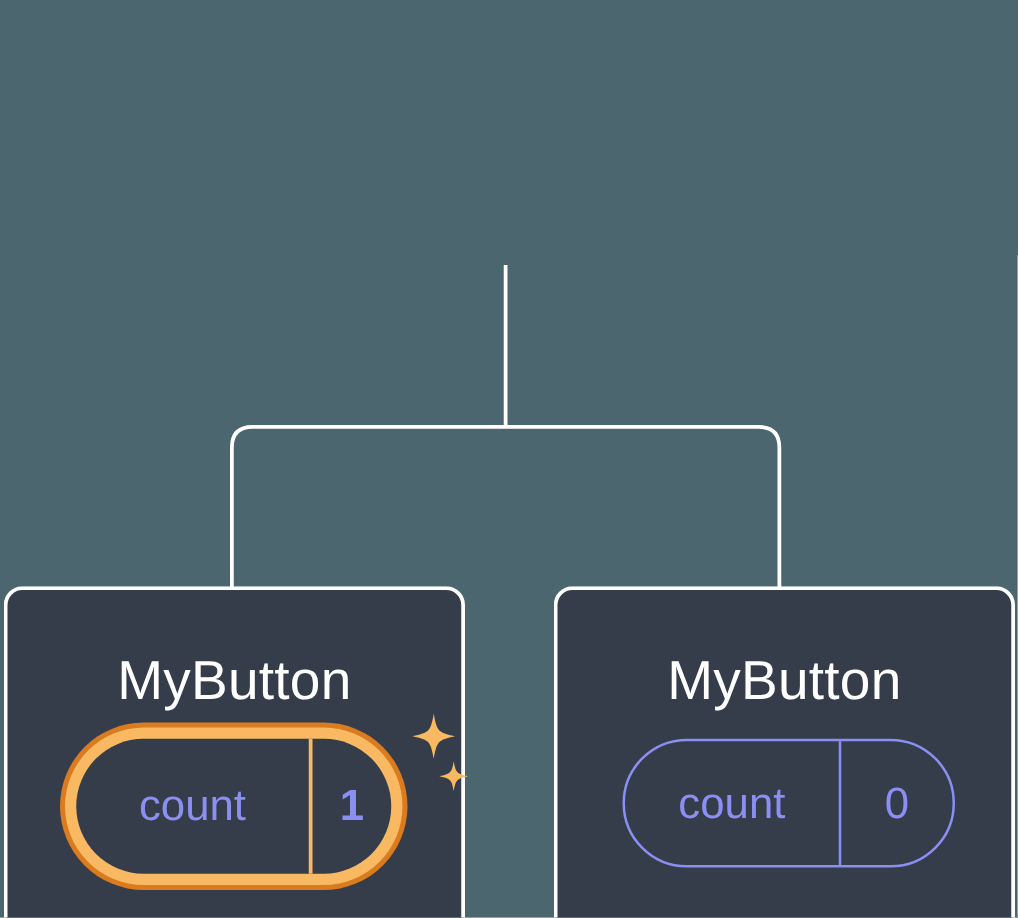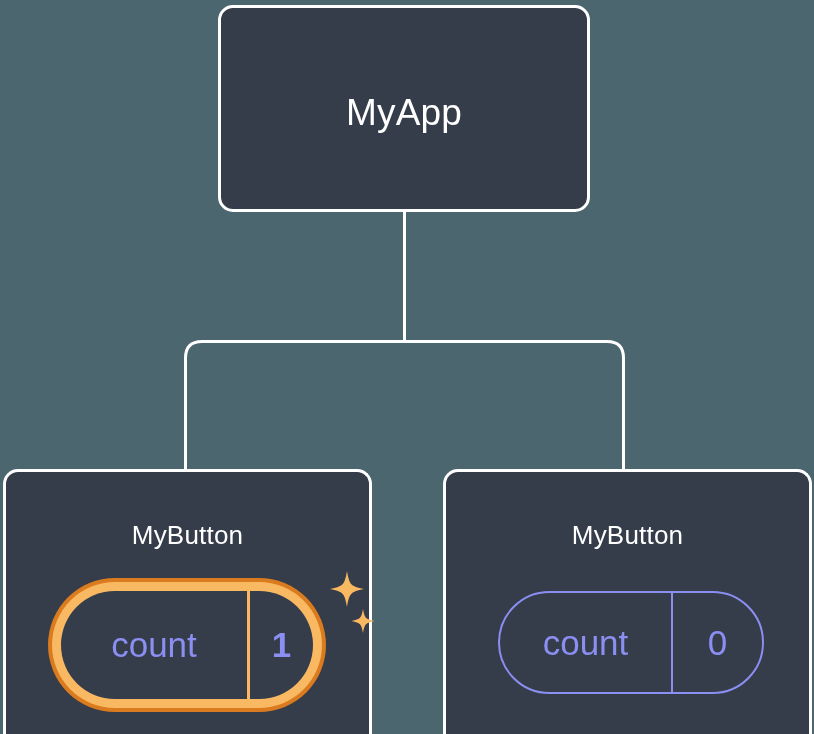--- a/index.html
+++ b/index.html
@@ -72,21 +72,21 @@
     font-weight: 400;
     letter-spacing: 0.2px;
   }
   .child-label {
     position: absolute;
     left: 0;
     right: 0;
     top: 48px;
     text-align: center;
     color: #FFFFFF;
-    font-size: 26px;
+    font-size: 44px;
     font-weight: 400;
     letter-spacing: 0.2px;
   }
 
   
   .pill-wrap {
     position: absolute;
   }
   .pill-wrap-left  { left: 42px;  top: 106px; }
   .pill-wrap-right { left: 52px;  top: 119px; }
@@ -178,23 +178,20 @@
 
 <div id="stage">
 
   <svg id="connectors" viewBox="0 0 814 734" width="814" height="734" aria-hidden="true">
 
     <path d="M 404.5 212 L 404.5 341.5" fill="none" stroke="#FFFFFF" stroke-width="3"></path>
 
     <path d="M 185.5 470 L 185.5 358 Q 185.5 341.5 202 341.5 L 607 341.5 Q 623.5 341.5 623.5 358 L 623.5 470" fill="none" stroke="#FFFFFF" stroke-width="3"></path>
   </svg>
 
-  <div class="node node-root">
-    <div class="root-label">MyApp</div>
-  </div>
 
   <div class="node node-child-left">
     <div class="child-label">MyButton</div>
 
     <div class="pill-wrap pill-wrap-left">
       <div class="pill-hl">
         <div class="pill-hl-inner">
           <div class="pill-hl-core">
             <div class="cell cell-key">
               <span class="key-text">count</span>

